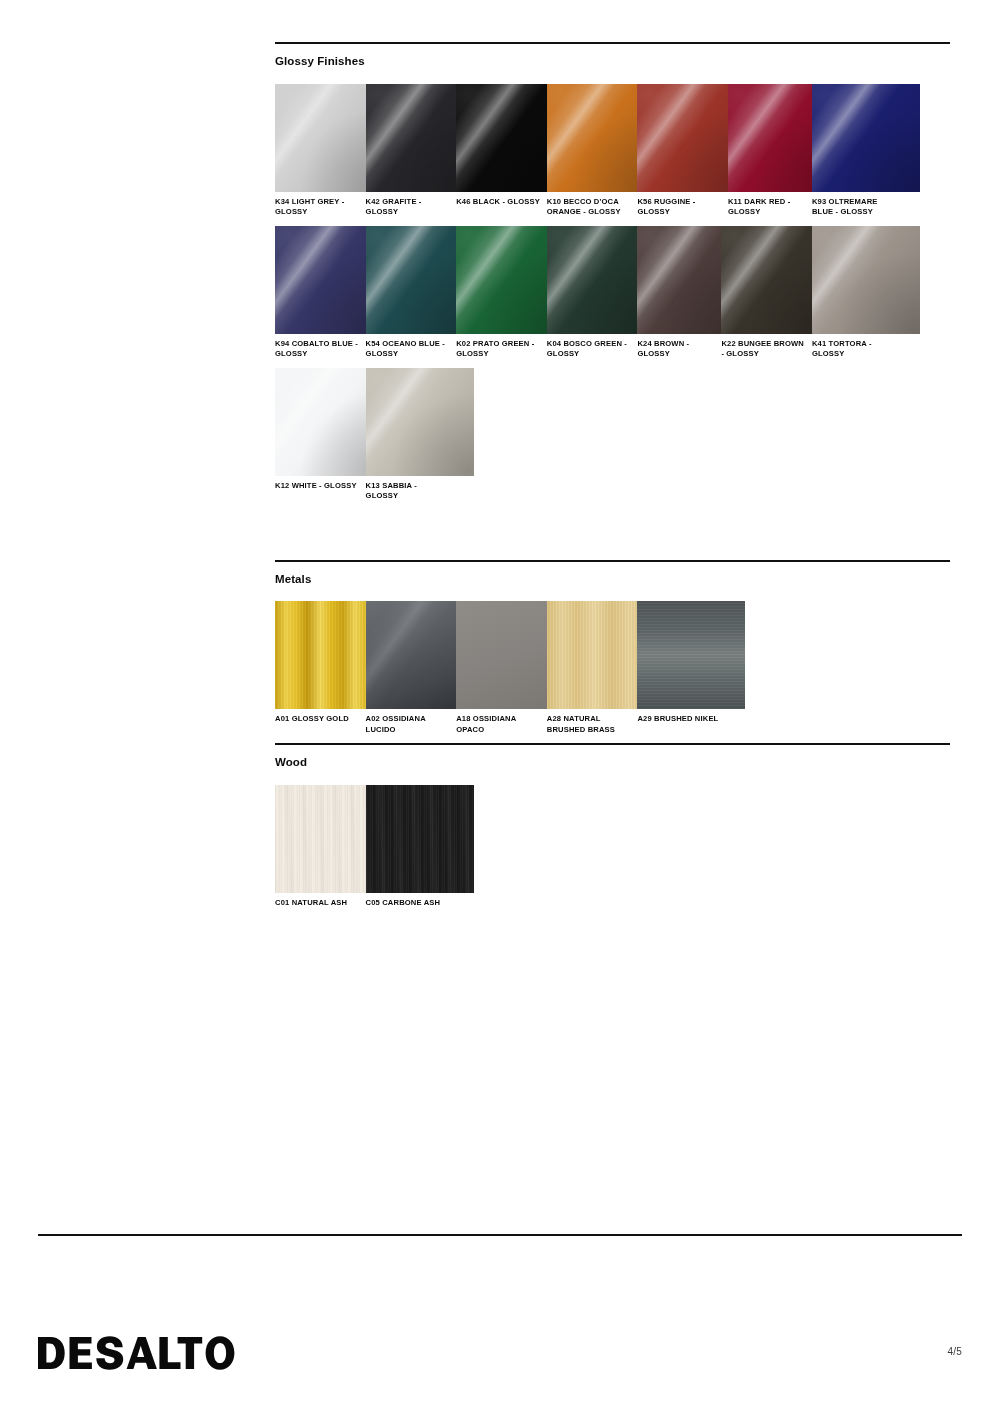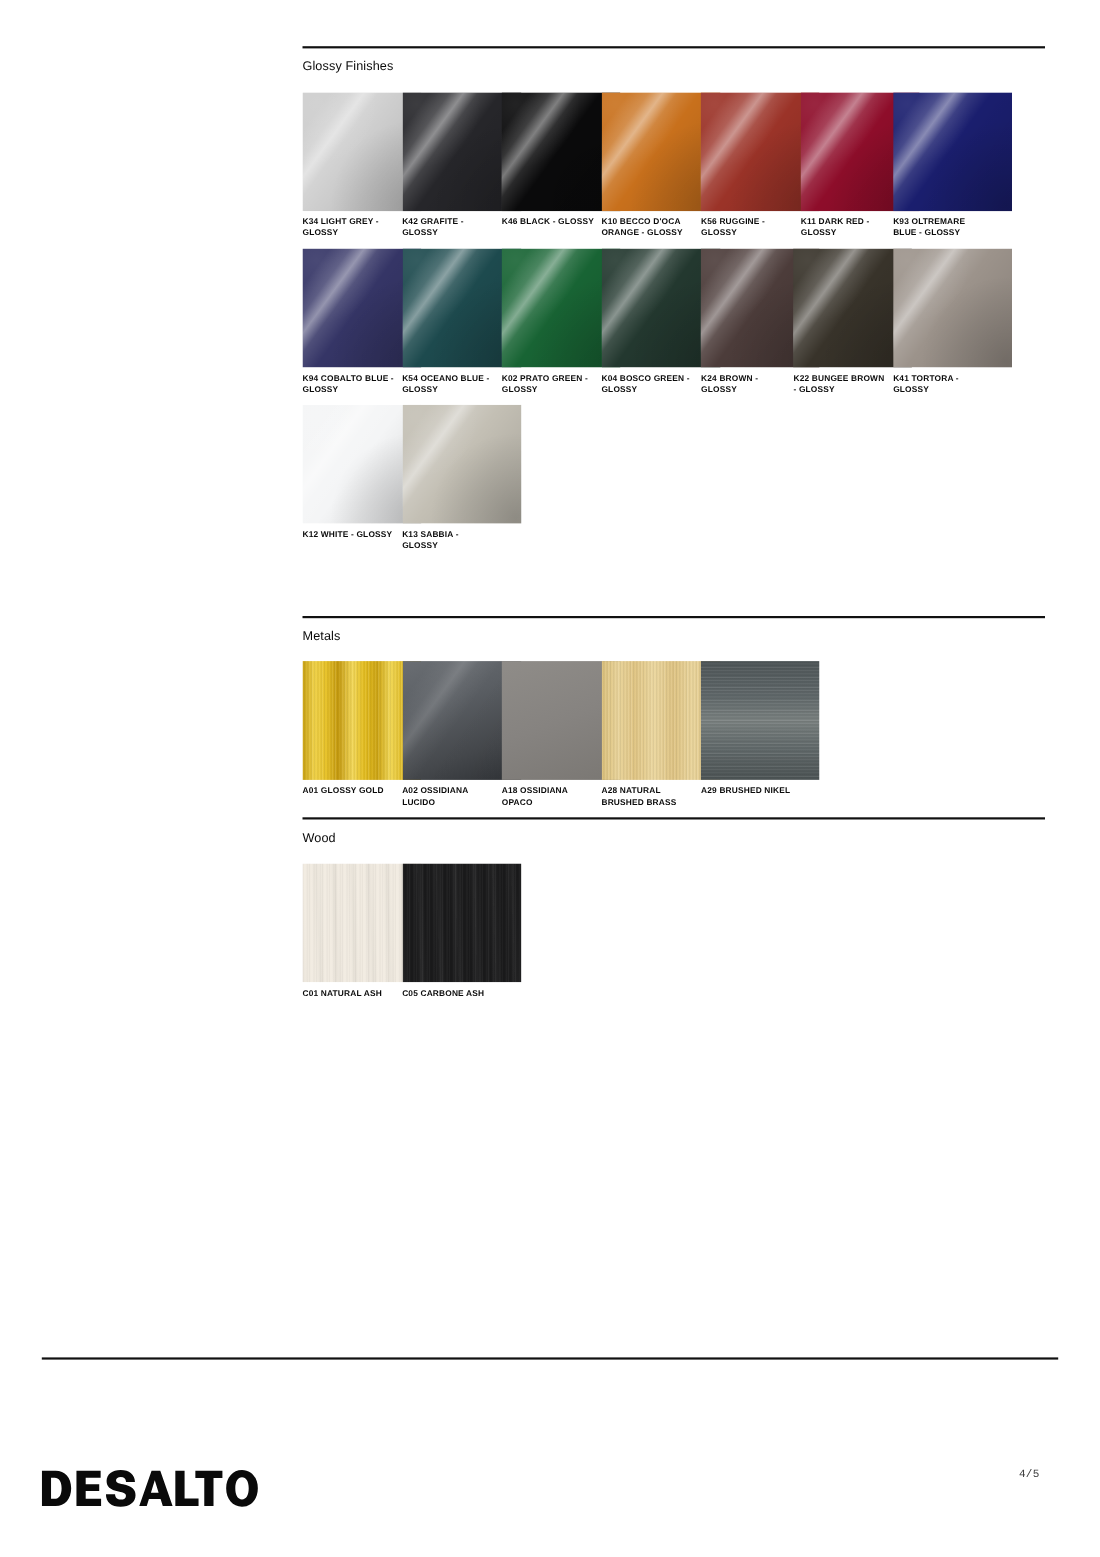--- a/index.html
+++ b/index.html
@@ -32,21 +32,21 @@
   .section { margin-bottom: 0; }
 
   .section-rule {
     width: 100%;
     height: 0;
     border-top: 2px solid #111111;
   }
 
   .section-title {
     font-size: 11.5px;
-    font-weight: normal;
+    font-weight: bold;
     letter-spacing: 0.1px;
     margin-top: 11px;
     margin-bottom: 0;
     line-height: 1.2;
   }
 
   .swatch-grid {
     display: flex;
     flex-wrap: wrap;
     margin-top: 15px;
@@ -165,26 +165,25 @@
     position: absolute;
     left: 38px;
     right: 38px;
     top: 1234px;
     height: 0;
     border-top: 2.5px solid #111111;
   }
   .footer {
     position: absolute;
     left: 38px;
-    right: 55px;
+    right: 38px;
     top: 1336px;
     display: flex;
-    align-items: flex-start;
+    align-items: center;
     justify-content: space-between;
-    font-family: Liberation Mono, monospace;
   }
   .logo {
     font-size: 30px;
     font-weight: bold;
     letter-spacing: -0.5px;
     line-height: 1;
     display: flex;
     align-items: baseline;
   }
   .logo svg { display: block; }

